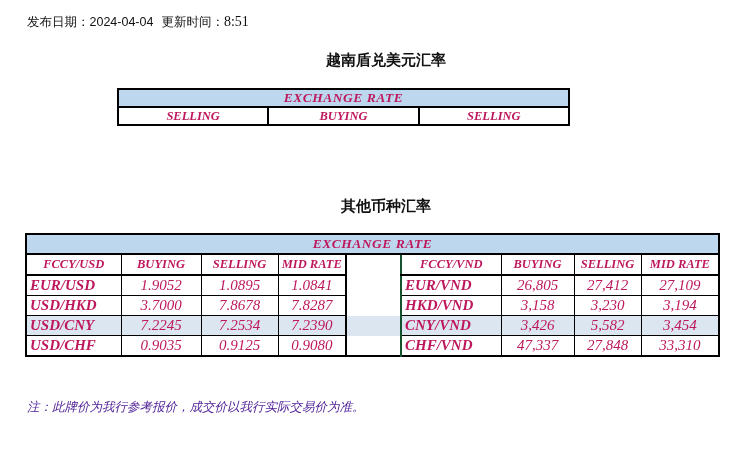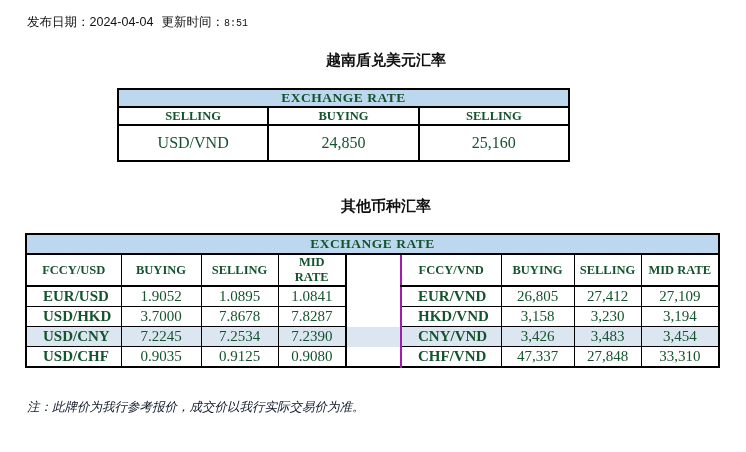--- a/index.html
+++ b/index.html
@@ -1,65 +1,60 @@
 <!DOCTYPE html>
 <html><head>
 <meta charset="utf-8">
 <style>
   html,body{margin:0;padding:0;}
   body{
     width:746px;height:452px;position:relative;background:#ffffff;
     font-family:"Liberation Sans",sans-serif;color:#000;
   }
   .top-line{position:absolute;left:27px;top:14px;font-size:12.5px;color:#111;white-space:nowrap;}
-  .top-line .mono{font-family:Liberation Mono, monospace;font-size:10px;}
+  .top-line .mono{font-family:Liberation Serif, serif;font-size:14px;}
   .top-line .gap-sp{display:inline-block;width:8px;}
   .sec-title{position:absolute;left:13px;width:100%;text-align:center;font-size:15px;font-weight:bold;color:#111;}
   #title1{top:51px;}
   #title2{top:197px;}
-  table{border-collapse:collapse;table-layout:fixed;color:#14532d;font-family:"Liberation Serif",serif;}
+  table{border-collapse:collapse;table-layout:fixed;color:#be185d;font-family:"Liberation Serif",serif;font-style:italic;}
   
   #t1{position:absolute;left:117px;top:88px;width:453px;}
   #t1 td{border:2px solid #000;text-align:center;vertical-align:middle;padding:0;}
   #t1 .banner{height:16px;background:#BDD7EE;font-weight:bold;font-size:13.5px;letter-spacing:.5px;}
   #t1 .hdr{height:16px;font-weight:bold;font-size:12.5px;}
   #t1 .data td{height:34px;font-size:16px;}
   
   #t2{position:absolute;left:25px;top:233px;width:693px;border:2px solid #000;font-size:15px;}
   #t2 td{border:1px solid #000;height:19px;text-align:center;vertical-align:middle;padding:0 2px;overflow:hidden;}
   #t2 .banner{height:18px;background:#BDD7EE;font-weight:bold;font-size:13.5px;letter-spacing:.5px;border:2px solid #000;}
   #t2 .hdr{border-bottom:2px solid #000;font-weight:bold;font-size:12.5px;}
   #t2 .edge-r{border-right:2px solid #000;}
-  #t2 .edge-l{border-left:2px solid #a21caf;}
+  #t2 .edge-l{border-left:2px solid #14532d;}
   #t2 .gap{border-top:none;border-bottom:none;background:#fff;}
-  #t2 .lbl{text-align:left;padding-left:16px;font-weight:bold;}
+  #t2 .lbl{text-align:left;padding-left:3px;font-weight:bold;}
   #t2 tr.stripe td{background:#DCE6F1;}
-  .footer{position:absolute;left:27px;top:399px;font-size:12.5px;font-style:italic;color:#0f172a;white-space:nowrap;}
+  .footer{position:absolute;left:27px;top:399px;font-size:12.5px;font-style:italic;color:#4c1d95;white-space:nowrap;}
 </style>
 </head>
 <body>
 
 <div class="top-line"><span>发布日期：</span><span>2024-04-04</span><span class="gap-sp"></span><span>更新时间：</span><span class="mono">8:51</span></div>
 
 <div id="title1" class="sec-title">越南盾兑美元汇率</div>
 
 <table id="t1">
   <tbody>
       <tr>
     <td class="banner" colspan="3">EXCHANGE RATE</td>
   </tr>
   <tr>
     <td class="hdr" style="width:158px">SELLING</td>
     <td class="hdr" style="width:155px">BUYING</td>
     <td class="hdr" style="width:140px">SELLING</td>
-  </tr>
-  <tr class="data">
-    <td>USD/VND</td>
-    <td>24,850</td>
-    <td>25,160</td>
   </tr>
 </tbody>
   </table>
 
 <div id="title2" class="sec-title">其他币种汇率</div>
 
 <table id="t2">
   <colgroup>
     <col style="width:95px">
       <col style="width:80px">
@@ -109,21 +104,21 @@
     <td>3,194</td>
   </tr>
   <tr class="stripe">
     <td class="lbl">USD/CNY</td>
     <td>7.2245</td>
     <td>7.2534</td>
     <td class="edge-r">7.2390</td>
     <td class="gap"></td>
     <td class="lbl edge-l">CNY/VND</td>
     <td>3,426</td>
-    <td>3,483</td>
+    <td>5,582</td>
     <td>3,454</td>
   </tr>
   <tr>
     <td class="lbl">USD/CHF</td>
     <td>0.9035</td>
     <td>0.9125</td>
     <td class="edge-r">0.9080</td>
     <td class="gap"></td>
     <td class="lbl edge-l">CHF/VND</td>
     <td>47,337</td>

